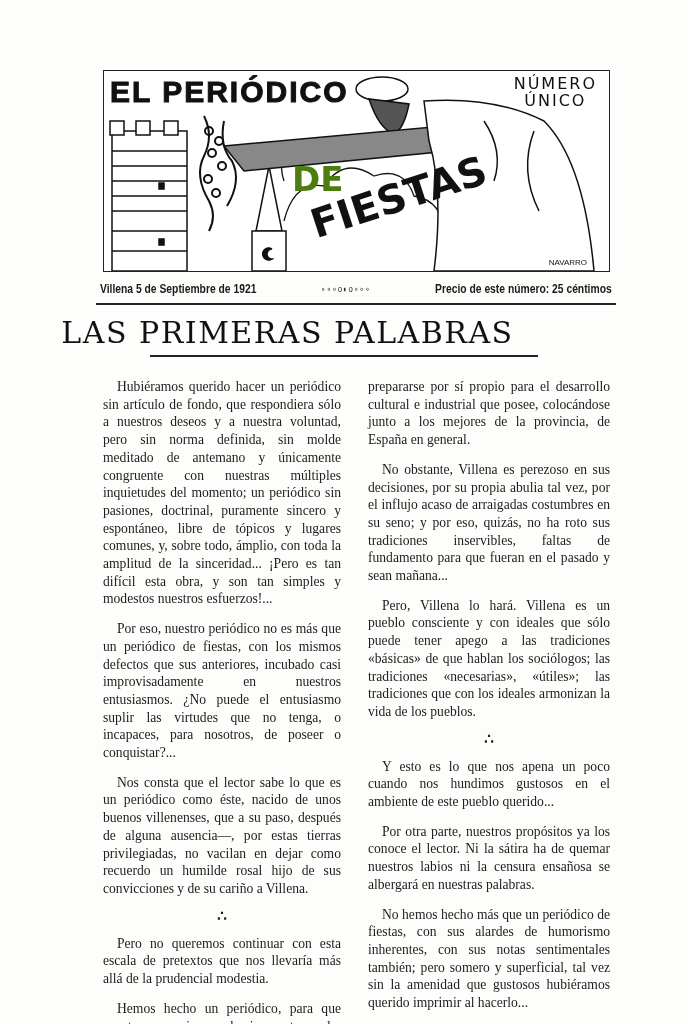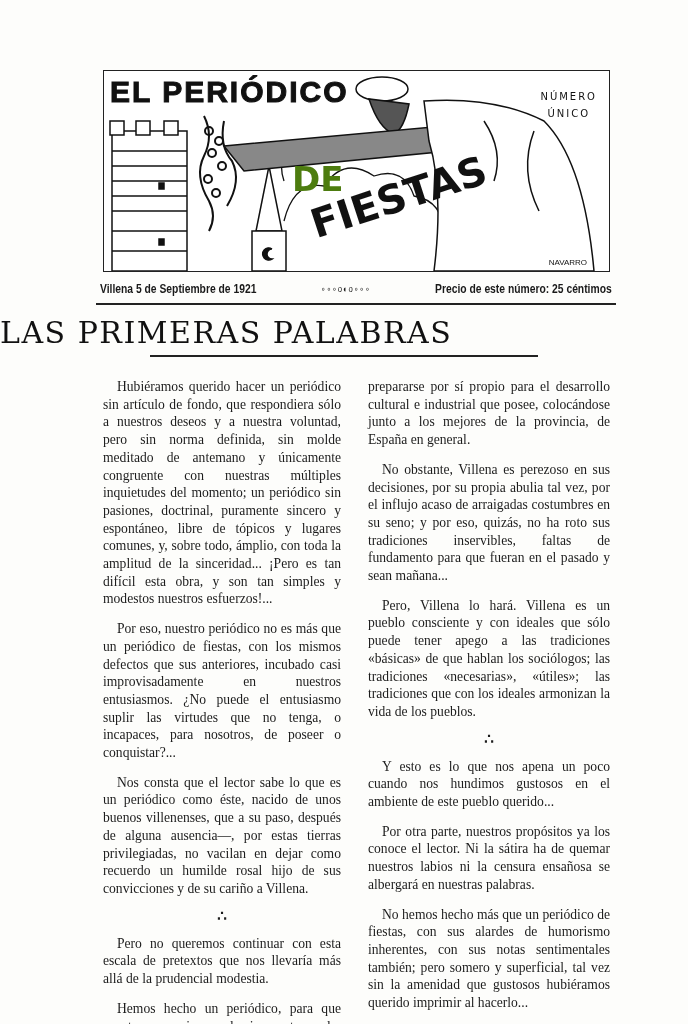--- a/index.html
+++ b/index.html
@@ -12,21 +12,21 @@
     border:1.5px solid #222; background:#fff; overflow:hidden;
   }
   .masthead svg { position:absolute; left:0; top:0; width:100%; height:100%; }
   .mast-title {
     position:absolute; left:6px; top:4px; font-family:Liberation Sans, sans-serif;
     font-weight:bold; font-size:30px; letter-spacing:2px; color:#111;
     -webkit-text-stroke:1px #111;
   }
   .mast-num {
     position:absolute; right:12px; top:4px; font-family:"DejaVu Sans", sans-serif;
-    font-size:10px; line-height:17px; text-align:center; color:#111; letter-spacing:2px;margin-top:13px;
+    font-size:16px; line-height:17px; text-align:center; color:#111; letter-spacing:2px;
   }
   .mast-de {
     position:absolute; left:188px; top:88px; font-family:"DejaVu Sans", sans-serif;
     font-weight:bold; font-size:34px; color:#4d7c0f;
   }
   .mast-fiestas {
     position:absolute; left:215px; top:130px; font-family:"DejaVu Sans", sans-serif;
     font-weight:bold; font-size:40px; color:#111; transform:rotate(-18deg); transform-origin:left bottom;
   }
   .mast-sign {
@@ -35,21 +35,21 @@
   }
   .dateline {
     position:absolute; left:100px; top:281px; width:512px; height:16px;
     font-family:"Liberation Sans Narrow", "Liberation Sans", sans-serif; font-weight:bold;
     font-size:12px; display:flex; justify-content:space-between; align-items:center;
     transform:scaleX(0.86); transform-origin:left center; width:595px;
   }
   .ornament { font-size:9px; letter-spacing:1px; font-weight:normal; }
   .rule { position:absolute; left:96px; width:520px; height:2px; background:#222; }
   .headline {
-    position:absolute; left:0; width:575px; top:315px; 
+    position:absolute; left:0; width:575px; top:315px; text-align:center;
     font-family:"DejaVu Serif", serif; font-size:30px; letter-spacing:1.5px; color:#111;
   }
   .col {
     position:absolute; top:366px; width:262px; font-size:13.6px; line-height:17.7px;
     text-align:justify; color:#1c1c1c;
   }
   .col.left { left:91px; }
   .col.right { left:356px; width:266px; }
   .col p { margin:12px; text-indent:14px; }
   .col p.cont { text-indent:0; }

